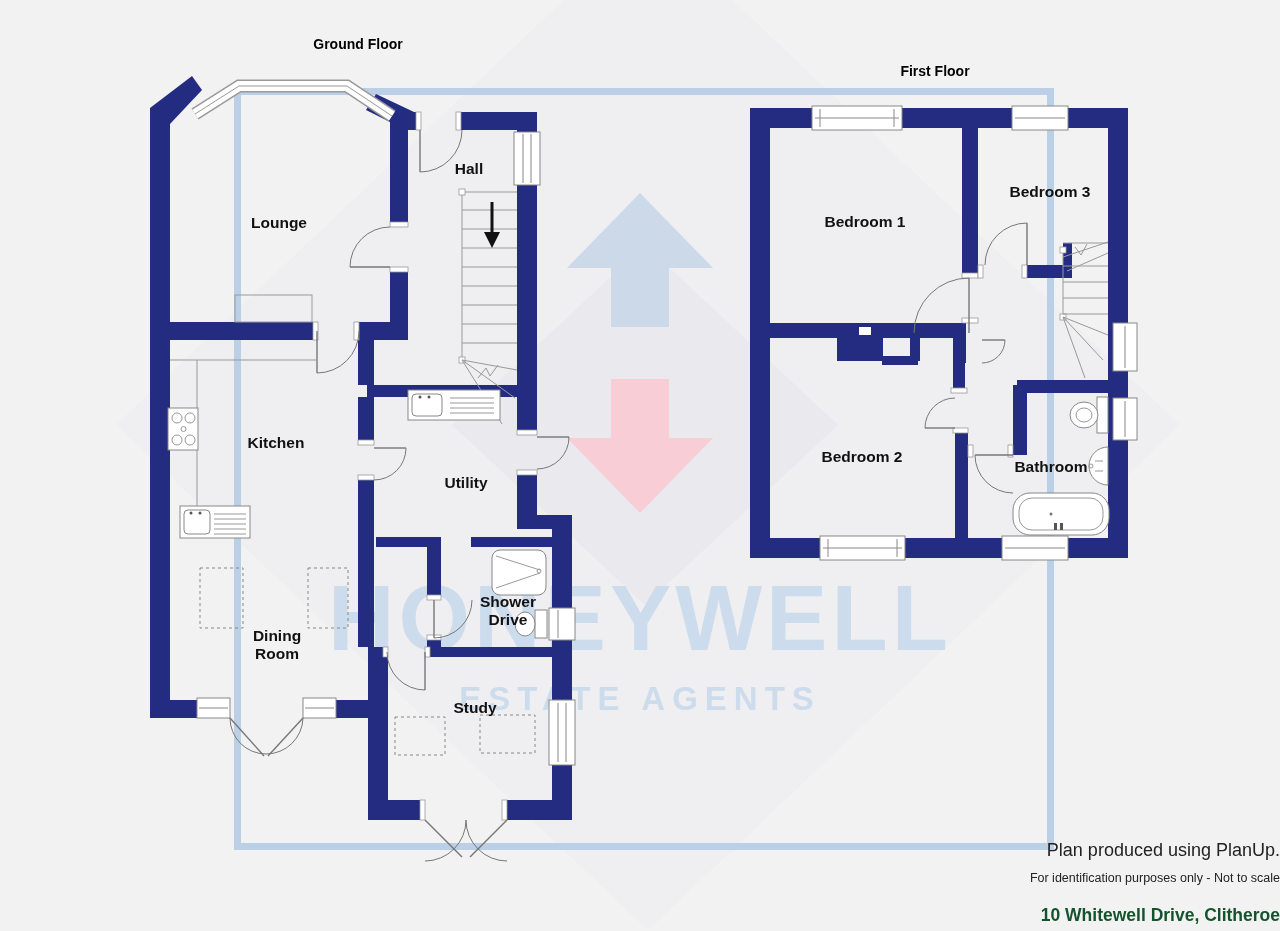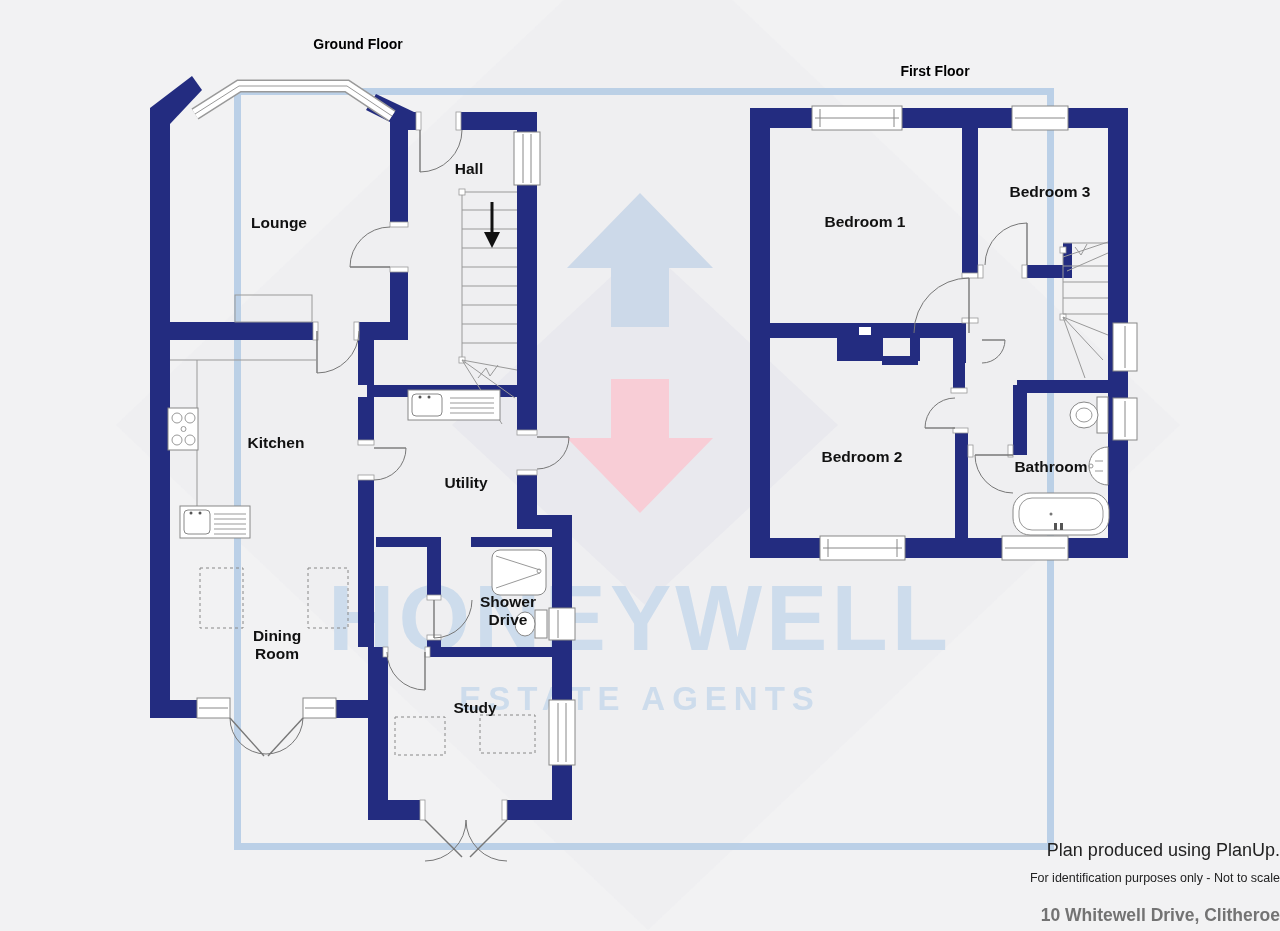--- a/index.html
+++ b/index.html
@@ -16,21 +16,21 @@
        border:7px solid rgba(177,202,228,0.85);}
   .wm-text{position:absolute;left:0;width:1280px;text-align:center;z-index:6;
        color:#cddcec;font-weight:bold;}
   .wm-1{top:566px;font-size:92px;letter-spacing:4px;}
   .wm-2{top:680px;font-size:33px;letter-spacing:7px;}
   .logo{position:absolute;left:440px;top:180px;z-index:4;}
   .bigdiamond{position:absolute;left:0;top:0;z-index:2;}
   .footer{position:absolute;left:0;width:1280px;text-align:right;color:#222;z-index:30;}
   .f1{top:871px;font-size:12.5px;}
   .f2{top:840px;font-size:18px;}
-  .addr{top:905px;font-size:17.5px;font-weight:bold;color:#737373;}
+  .addr{top:905px;font-size:17.5px;font-weight:bold;color:#14532d;}
   svg .wall{fill:#232c80;}
   svg .win{fill:#ffffff;stroke:#888;stroke-width:1;}
   svg .winline{stroke:#888;stroke-width:1;fill:none;}
   svg .door{stroke:#777;stroke-width:1;fill:none;}
   svg .leaf{stroke:#777;stroke-width:1.4;fill:none;}
   svg .fixt{fill:#ffffff;stroke:#888;stroke-width:1;}
   svg .thin{stroke:#999;stroke-width:1;fill:none;}
   svg .dash{fill:none;stroke:#888;stroke-width:1;stroke-dasharray:3,3;}
   svg .cap{fill:#ffffff;stroke:#999;stroke-width:0.8;}
 </style>

